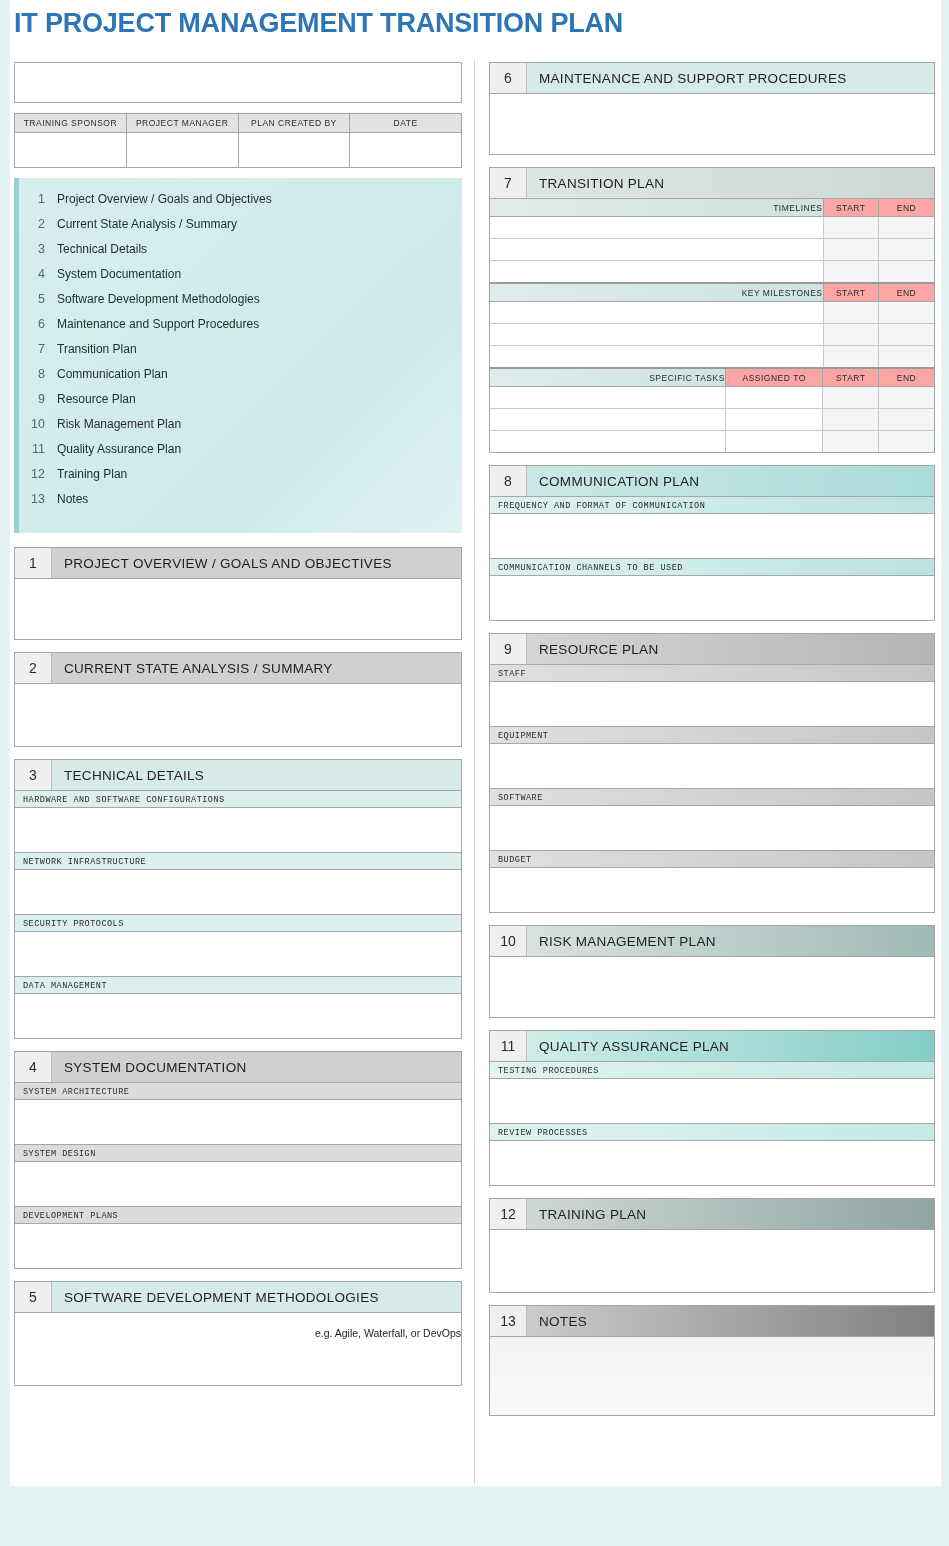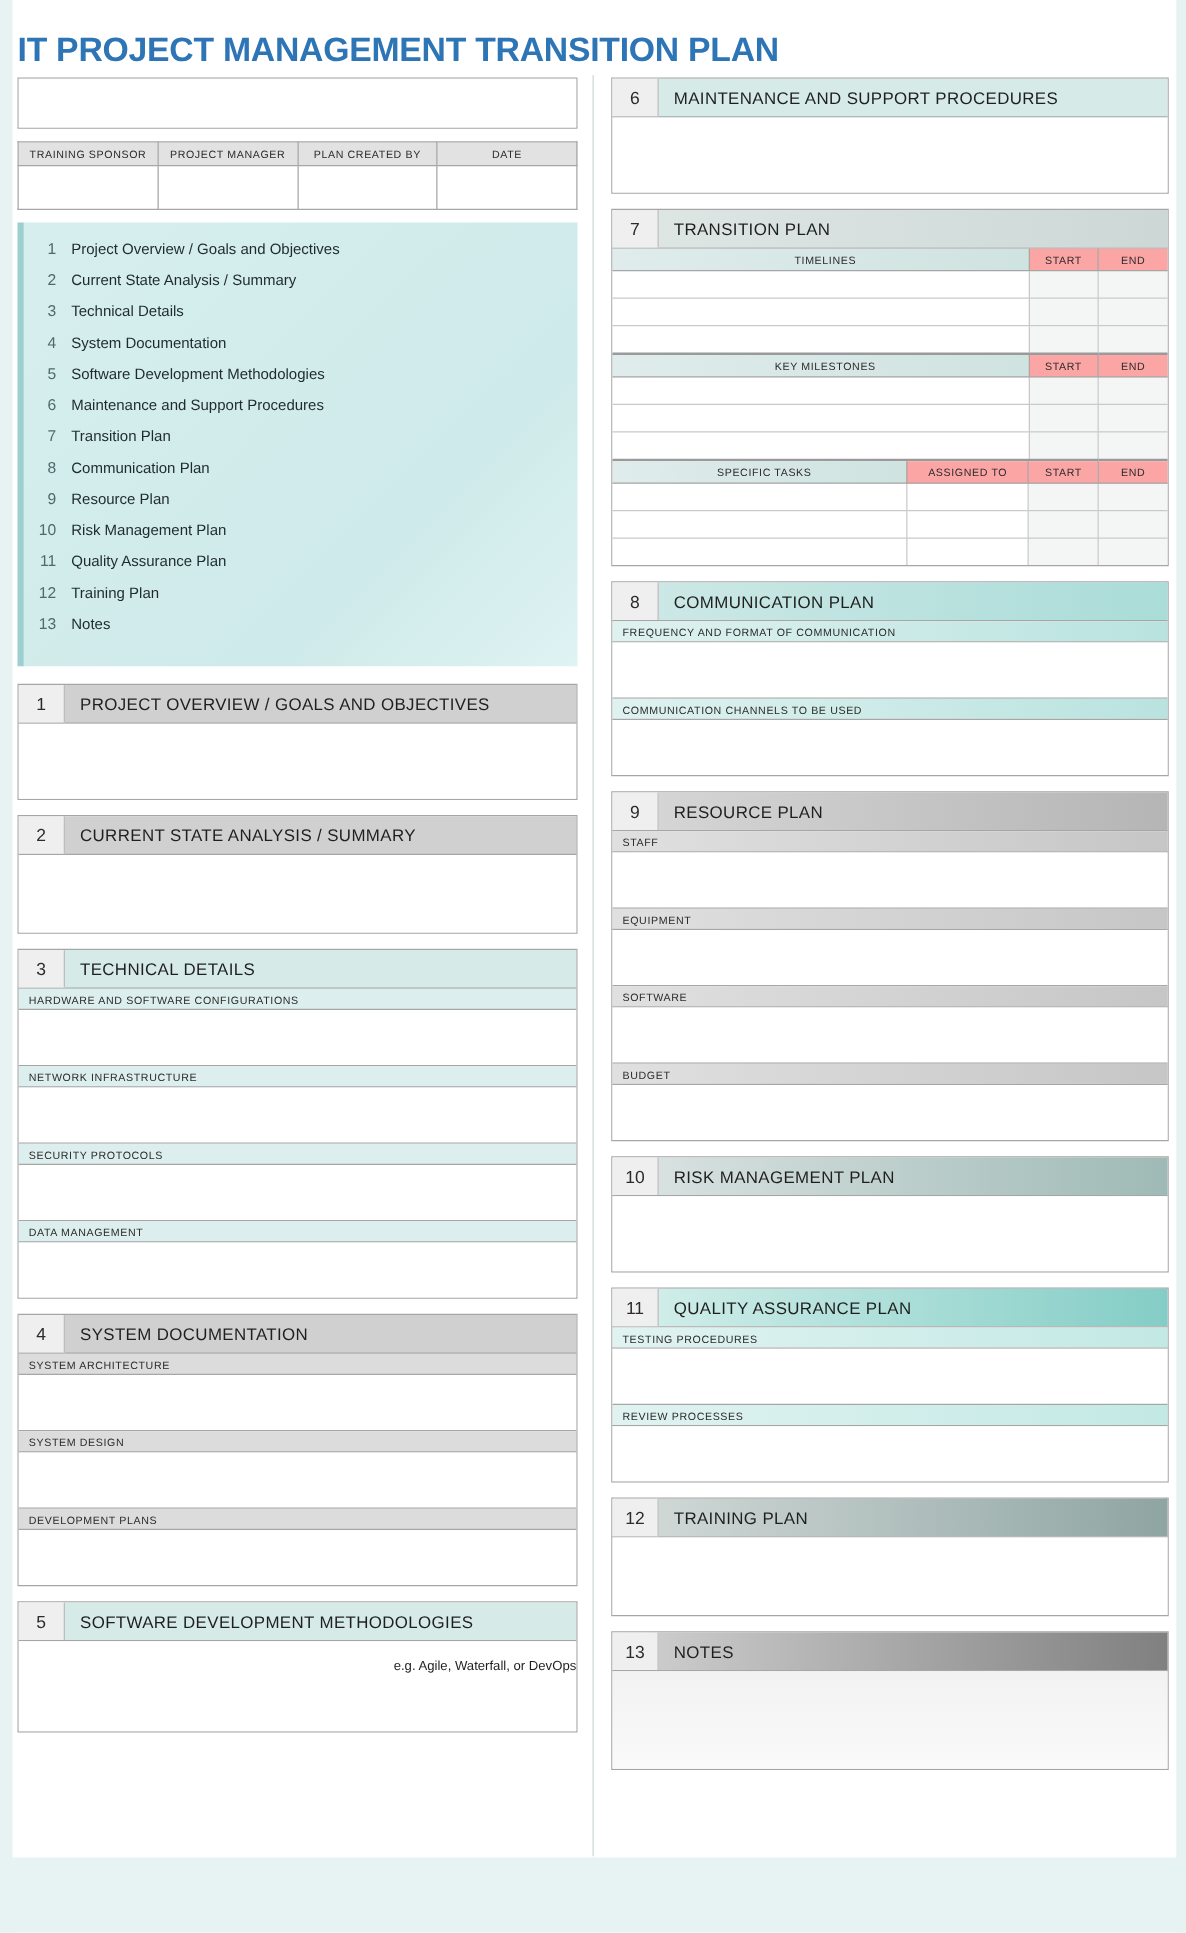--- a/index.html
+++ b/index.html
@@ -34,21 +34,21 @@
   }
   .page-bg-right {
     position: absolute;
     right: 0; top: 0; bottom: 0;
     width: 8px;
     background: #e7f3f3;
   }
   .doc-title {
     position: absolute;
     left: 14px;
-    top: 25px;
+    top: 8px;
     font-size: 27px;
     font-weight: bold;
     color: #2e75b6;
     letter-spacing: -0.2px;
     white-space: nowrap;
   }
   .col-divider {
     position: absolute;
     left: 474px;
     top: 60px;
@@ -190,20 +190,21 @@
 
   .sub-lbl {
     font-size: 8.5px;
     letter-spacing: 0.5px;
     color: #2b2b2b;
     padding: 4px 8px 3px 8px;
     height: 17px;
     box-sizing: border-box;
     line-height: 10px;
     border-bottom: 1px solid #a6a6a6;
+    font-family: Liberation Mono, monospace;
   }
   .sub-lbl.gray { background: #dcdcdc; }
   .sub-lbl.teal { background: #dceeed; }
   .sub-lbl.grad-gray { background: linear-gradient(90deg, #e0e0e0 0%, #c6c6c6 100%); }
   .sub-lbl.grad-teal { background: linear-gradient(90deg, #dff2f0 0%, #b9e3df 100%); }
   .sub-lbl.grad-teal2 { background: linear-gradient(90deg, #e0f3f1 0%, #c3e9e5 100%); }
 
   .sub-val {
     background: #fff;
     height: 44px;
@@ -231,21 +232,21 @@
     border-collapse: collapse;
     table-layout: fixed;
   }
   .tp-table th {
     font-size: 8.5px;
     font-weight: normal;
     letter-spacing: 0.5px;
     color: #2b2b2b;
     height: 17px;
     padding: 0 0 0 8px;
-    text-align: center;
+    text-align: right;
     border-bottom: 1px solid #a6a6a6;
     border-right: 1px solid #a6a6a6;
   }
   .tp-table th.ctr { text-align: center; padding-left: 0; }
   .tp-table th.last { border-right: none; }
   .tp-table td {
     height: 21px;
     border-bottom: 1px solid #c9c9c9;
     border-right: 1px solid #c9c9c9;
     background: #fff;

